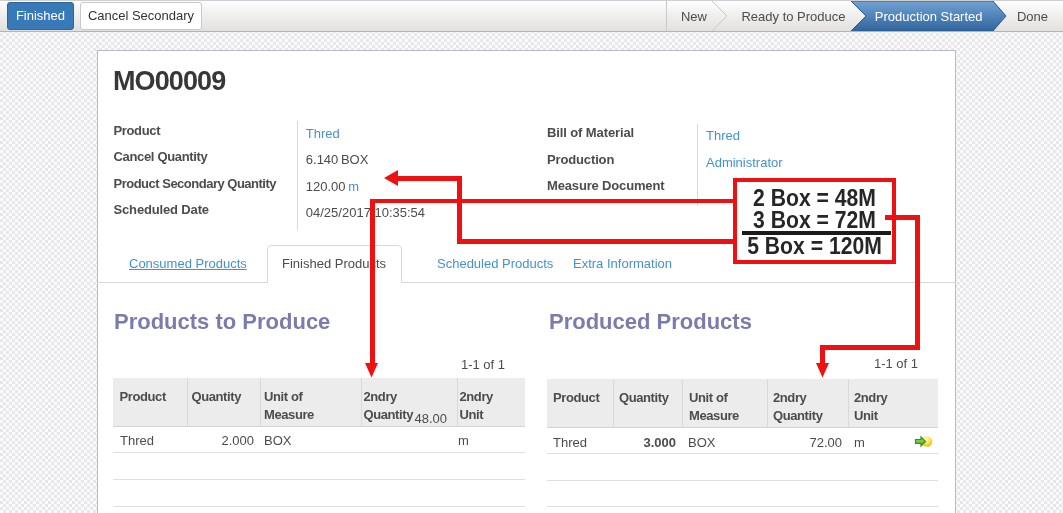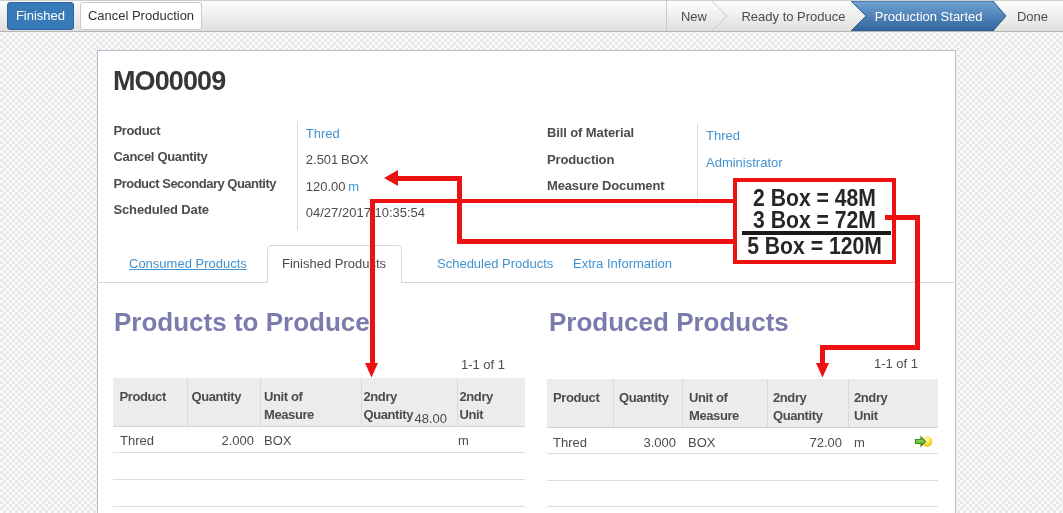--- a/index.html
+++ b/index.html
@@ -33,31 +33,31 @@
   background:#fff; border:1px solid #b9b9c9; border-bottom:none; }
 
 #title { position:absolute; left:113px; top:68.3px; font-size:27px; letter-spacing:-0.9px;
   font-weight:bold; color:#373737; line-height:27px; }
 
 
 #tabline { position:absolute; left:97px; top:282px; width:859px; height:1px; background:#d7d7d7; }
 #activeTab { position:absolute; left:266.5px; top:244.5px; width:135.5px; height:38.5px;
   background:#fff; border:1px solid #d8d8d8; border-bottom:none; border-radius:5px 5px 0 0; }
 
-.secHead { position:absolute; font-size:26px; font-weight:bold; color:#7c7bad; line-height:20px; white-space:nowrap; }
+.secHead { position:absolute; font-size:22px; font-weight:bold; color:#7c7bad; line-height:20px; white-space:nowrap; }
 
 .thead { position:absolute; background:#ececec; }
 .hcell { position:absolute; font-size:13px; font-weight:bold; color:#4c4c4c; line-height:18px; letter-spacing:-0.4px; }
 </style>
 </head>
 <body>
 
 <div id="bar"></div>
 <div id="btnProduce">Finished</div>
-<div id="btnCancel">Cancel Production</div>
+<div id="btnCancel">Cancel Secondary</div>
 
 <svg class="abs" style="left:666px; top:1px;" width="397" height="30" viewBox="0 0 397 30">
   <defs>
     <linearGradient id="gb" x1="0" y1="0" x2="0" y2="1">
       <stop offset="0" stop-color="#72a2d4"></stop>
       <stop offset="1" stop-color="#30659c"></stop>
     </linearGradient>
   </defs>
   <line x1="0.5" y1="0" x2="0.5" y2="30" stroke="#c9c9c9" stroke-width="1"></line>
   <polyline points="46,0 61,15 46,30" fill="none" stroke="#c9c9c9" stroke-width="1"></polyline>
@@ -70,23 +70,23 @@
 
 <div id="sheet"></div>
 <div id="title">MO00009</div>
 
 <div class="lbl" style="left:113.5px; top:123.6px; letter-spacing:-0.35px;">Product</div>
 <div class="lbl" style="left:113.5px; top:150.1px; letter-spacing:-0.33px;">Cancel Quantity</div>
 <div class="lbl" style="left:113.5px; top:176.7px; letter-spacing:-0.5px;">Product Secondary Quantity</div>
 <div class="lbl" style="left:113.5px; top:203.4px; letter-spacing:-0.15px;">Scheduled Date</div>
 <div class="vline" style="left:297px; top:121px; height:109px;"></div>
 <div class="lnk" style="left:305.8px; top:126.6px;">Thred</div>
-<div class="val" style="left:305.8px; top:153.1px;">2.501 BOX</div>
+<div class="val" style="left:305.8px; top:153.1px;">6.140 BOX</div>
 <div class="val" style="left:305.8px; top:179.7px;">120.00 <span style="color:#4292d0">m</span></div>
-<div class="val" style="left:305.8px; top:206.4px;">04/27/2017 10:35:54</div>
+<div class="val" style="left:305.8px; top:206.4px;">04/25/2017 10:35:54</div>
 
 <div class="lbl" style="left:547px; top:126.4px; letter-spacing:-0.11px;">Bill of Material</div>
 <div class="lbl" style="left:547px; top:152.9px; letter-spacing:-0.14px;">Production</div>
 <div class="lbl" style="left:547px; top:179.1px; letter-spacing:-0.16px;">Measure Document</div>
 <div class="vline" style="left:697px; top:124px; height:82px;"></div>
 <div class="lnk" style="left:706px; top:129.4px;">Thred</div>
 <div class="lnk" style="left:706px; top:155.9px;">Administrator</div>
 
 <div id="tabline"></div>
 <div id="activeTab"></div>
@@ -126,21 +126,21 @@
 <div class="vline" style="left:682px; top:379px; height:48px; background:#d9d9d9;"></div>
 <div class="vline" style="left:767px; top:379px; height:48px; background:#d9d9d9;"></div>
 <div class="vline" style="left:848px; top:379px; height:48px; background:#d9d9d9;"></div>
 <div class="hcell" style="left:553px; top:389px; width:58px;">Product</div>
 <div class="hcell" style="left:619px; top:389px; width:60px;">Quantity</div>
 <div class="hcell" style="left:689px; top:389px; width:75px;">Unit of Measure</div>
 <div class="hcell" style="left:773px; top:389px; width:72px;">2ndry Quantity</div>
 <div class="hcell" style="left:854px; top:389px; width:55px;">2ndry Unit</div>
 <div class="hline" style="left:547px; top:427px; width:391px; background:#d4d4d4;"></div>
 <div class="val" style="left:553px; top:435.5px;">Thred</div>
-<div class="val" style="left:576px; top:435.5px; width:100px; text-align:right;">3.000</div>
+<div class="val" style="left:576px; top:435.5px; width:100px; text-align:right;font-weight:bold;">3.000</div>
 <div class="val" style="left:688px; top:435.5px;">BOX</div>
 <div class="val" style="left:742px; top:435.5px; width:100px; text-align:right;">72.00</div>
 <div class="val" style="left:854px; top:435.5px;">m</div>
 <div class="hline" style="left:547px; top:453px; width:391px;"></div>
 <div class="hline" style="left:547px; top:480px; width:391px;"></div>
 <div class="hline" style="left:547px; top:506px; width:391px;"></div>
 
 <svg class="abs" style="left:912px; top:433px;" width="22" height="16" viewBox="0 0 22 16">
   <defs>
     <radialGradient id="ball" cx="0.42" cy="0.3" r="0.8">

